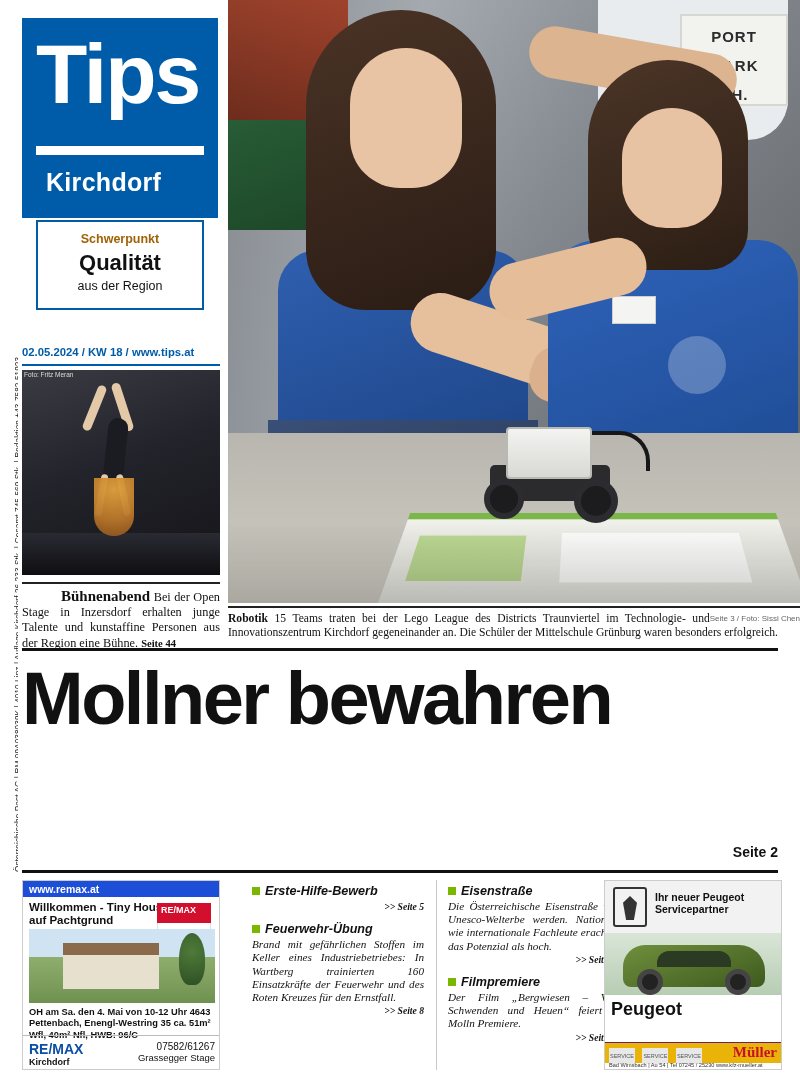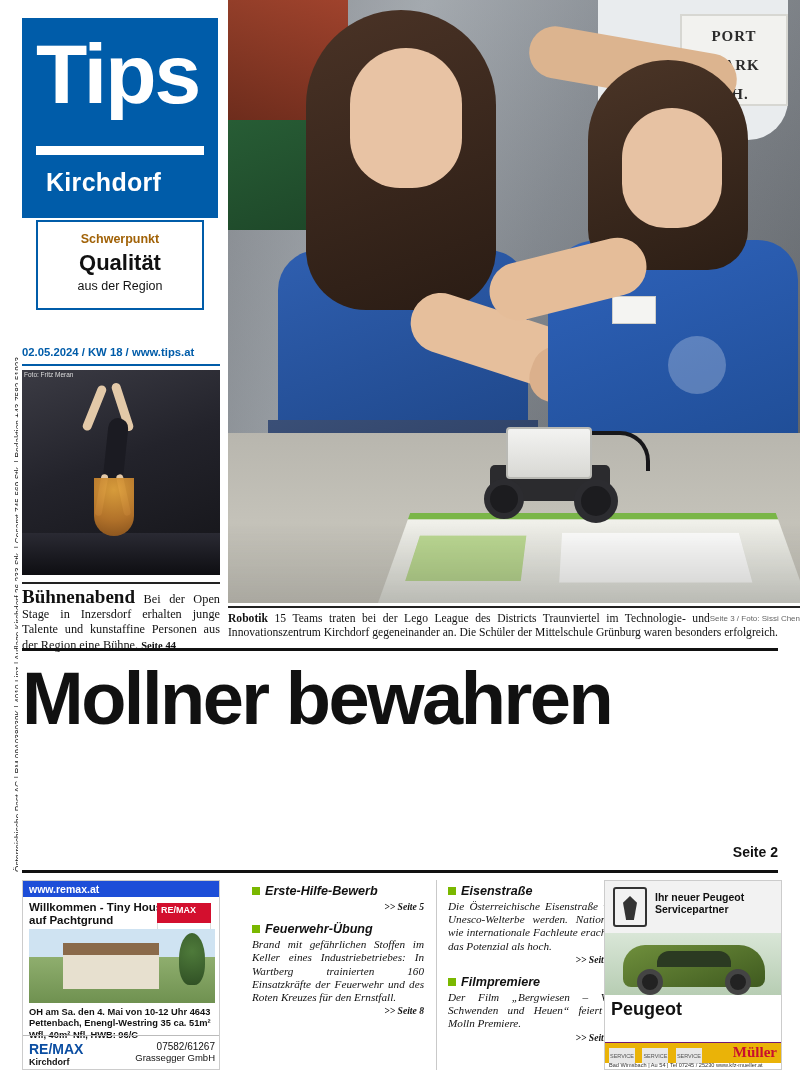--- a/index.html
+++ b/index.html
@@ -108,21 +108,21 @@
 
   
   .leftteaser {
     position: absolute; left: 22px; top: 582px; width: 198px;
   }
   .leftteaser .hr-top { width: 198px; height: 2px; background: #222; margin-bottom: 5px; }
   .leftteaser p {
     font-family: "Liberation Serif", serif;
     font-size: 12.3px; line-height: 15.2px; color: #111; text-align: justify;
   }
-  .leftteaser b.lead { font-weight: bold; font-size: 19px; }
+  .leftteaser b.lead { font-weight: bold; font-size: 15px; margin-left: 39px; }
   .leftteaser .page-ref { font-weight: bold; font-size: 10.5px; color: #111; }
 
   
   .mainphoto {
     position: absolute; left: 228px; top: 0; width: 572px; height: 603px;
     overflow: hidden; background: #6b6e73;
   }
   .mp-bg {
     position: absolute; inset: 0;
     background:
@@ -144,21 +144,21 @@
   .mp-arm-top {
     position: absolute; left: 300px; top: 40px; width: 210px; height: 52px;
     background: #dcb48f; border-radius: 26px; transform: rotate(10deg);
   }
   .mp-signbox {
     position: absolute; left: 452px; top: 14px; width: 108px; height: 92px;
     background: #f2f2ef; border: 2px solid #d7d7d2;
   }
   .mp-signbox i {
     display: block; font-style: normal; font-weight: bold; color: #2b2b2b;
-    font-size: 15px; text-align: center; margin-top: 12px; letter-spacing: 1px; font-family: Liberation Serif, serif;
+    font-size: 15px; text-align: center; margin-top: 12px; letter-spacing: 1px;
   }
   .mp-girl1 {
     position: absolute; left: 30px; top: 10px; width: 280px; height: 520px;
   }
   .mp-girl1 .hair {
     position: absolute; left: 48px; top: 0px; width: 190px; height: 300px;
     background: linear-gradient(160deg,#4a3326,#2a1c14);
     border-radius: 95px 95px 60px 60px;
   }
   .mp-girl1 .face {
@@ -542,21 +542,21 @@
         <div class="house"></div>
         <div class="tree"></div>
       </div>
       <div class="adtext">OH am Sa. den 4. Mai von 10-12 Uhr 4643 Pettenbach, Enengl-Westring 35 ca. 51m² Wfl, 40m² Nfl, HWB: 96/C</div>
       <div class="footbar">
         <div class="logo">RE/MAX
           <small>Kirchdorf</small>
         </div>
         <div class="tel">
           <span>07582/61267</span>
-          <small>Grassegger GmbH</small>
+          <small>Grassegger Stage</small>
         </div>
       </div>
     </div>
 
     <div class="teasers">
       <div class="divider"></div>
 
       <div class="teaser-col c1">
         <div class="teaser-item">
           <h3>

